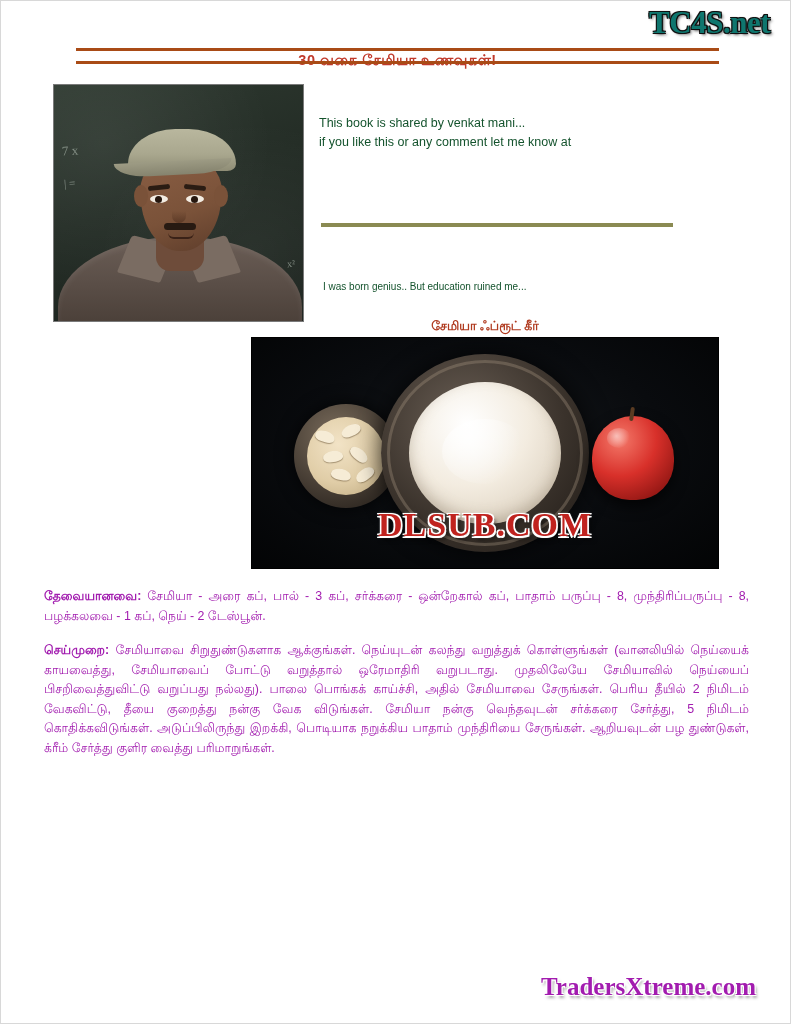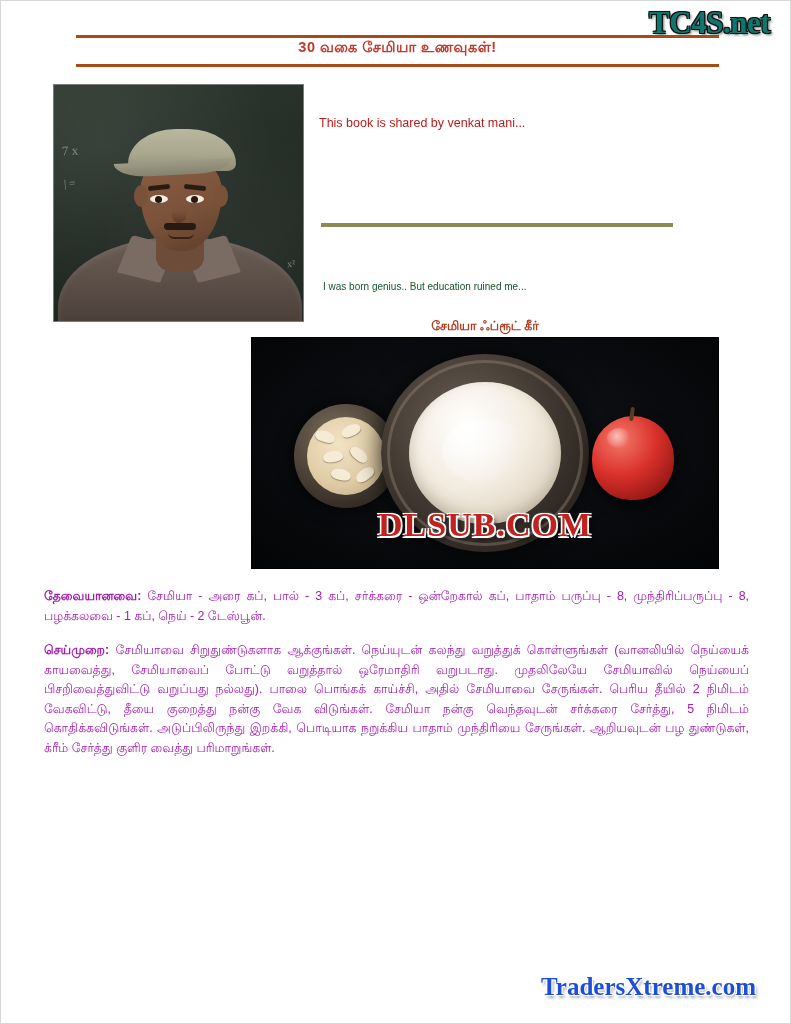--- a/index.html
+++ b/index.html
@@ -37,23 +37,23 @@
     text-shadow:
       -1px -1px 0 #111, 1px -1px 0 #111,
       -1px  1px 0 #111, 1px  1px 0 #111,
       0 0 2px #000, 2px 2px 3px rgba(0,0,0,0.6);
   }
 
   
   .title-band {
     position: absolute;
     left: 75px;
-    top: 34px;
+    top: 47px;
     width: 643px;
-    height: 32px;
+    height: 16px;
   }
   .title-rule {
     position: absolute;
     left: 0;
     width: 100%;
     height: 3px;
     background: #a94b16;
   }
   .title-rule.top { top: 0; }
   .title-rule.bottom { bottom: 0; }
@@ -225,21 +225,21 @@
   }
 
   
   .share-note {
     position: absolute;
     left: 318px;
     top: 113px;
     width: 360px;
     font-size: 12.5px;
     line-height: 19px;
-    color: #b91c1c;
+    color: #14532d;
   }
   .share-note span { display: block; }
 
   .divider-olive {
     position: absolute;
     left: 320px;
     top: 222px;
     width: 352px;
     height: 4px;
     background: #8a8a52;
@@ -421,21 +421,21 @@
   .recipe b { font-weight: bold; }
 
   
   .bottom-watermark {
     position: absolute;
     right: 34px;
     bottom: 22px;
     font-family: "Liberation Serif", serif;
     font-weight: bold;
     font-size: 25px;
-    color: #1d4ed8;
+    color: #a21caf;
     text-shadow:
       -1px -1px 0 #ffffff, 1px -1px 0 #ffffff,
       -1px  1px 0 #ffffff, 1px  1px 0 #ffffff,
       2px 3px 3px rgba(0,0,0,0.35);
     white-space: nowrap;
   }
 </style>
 </head>
 <body>
 
@@ -469,20 +469,21 @@
       <div class="eye-r"></div>
       <div class="nose"></div>
       <div class="mustache"></div>
       <div class="mouth"></div>
       <div class="cap"></div>
     </div>
   </div>
 
   <div class="share-note">
     <span>This book is shared by venkat mani...</span>
+    <span>if you like this or any comment let me know at</span>
   </div>
 
   <div class="divider-olive"></div>
 
   <div class="quote">I was born genius.. But education ruined me...</div>
 
   <div class="dish-caption">சேமியா ஃப்ரூட் கீர்</div>
 
   <div class="food-frame">
     <div class="food-bg"></div>

